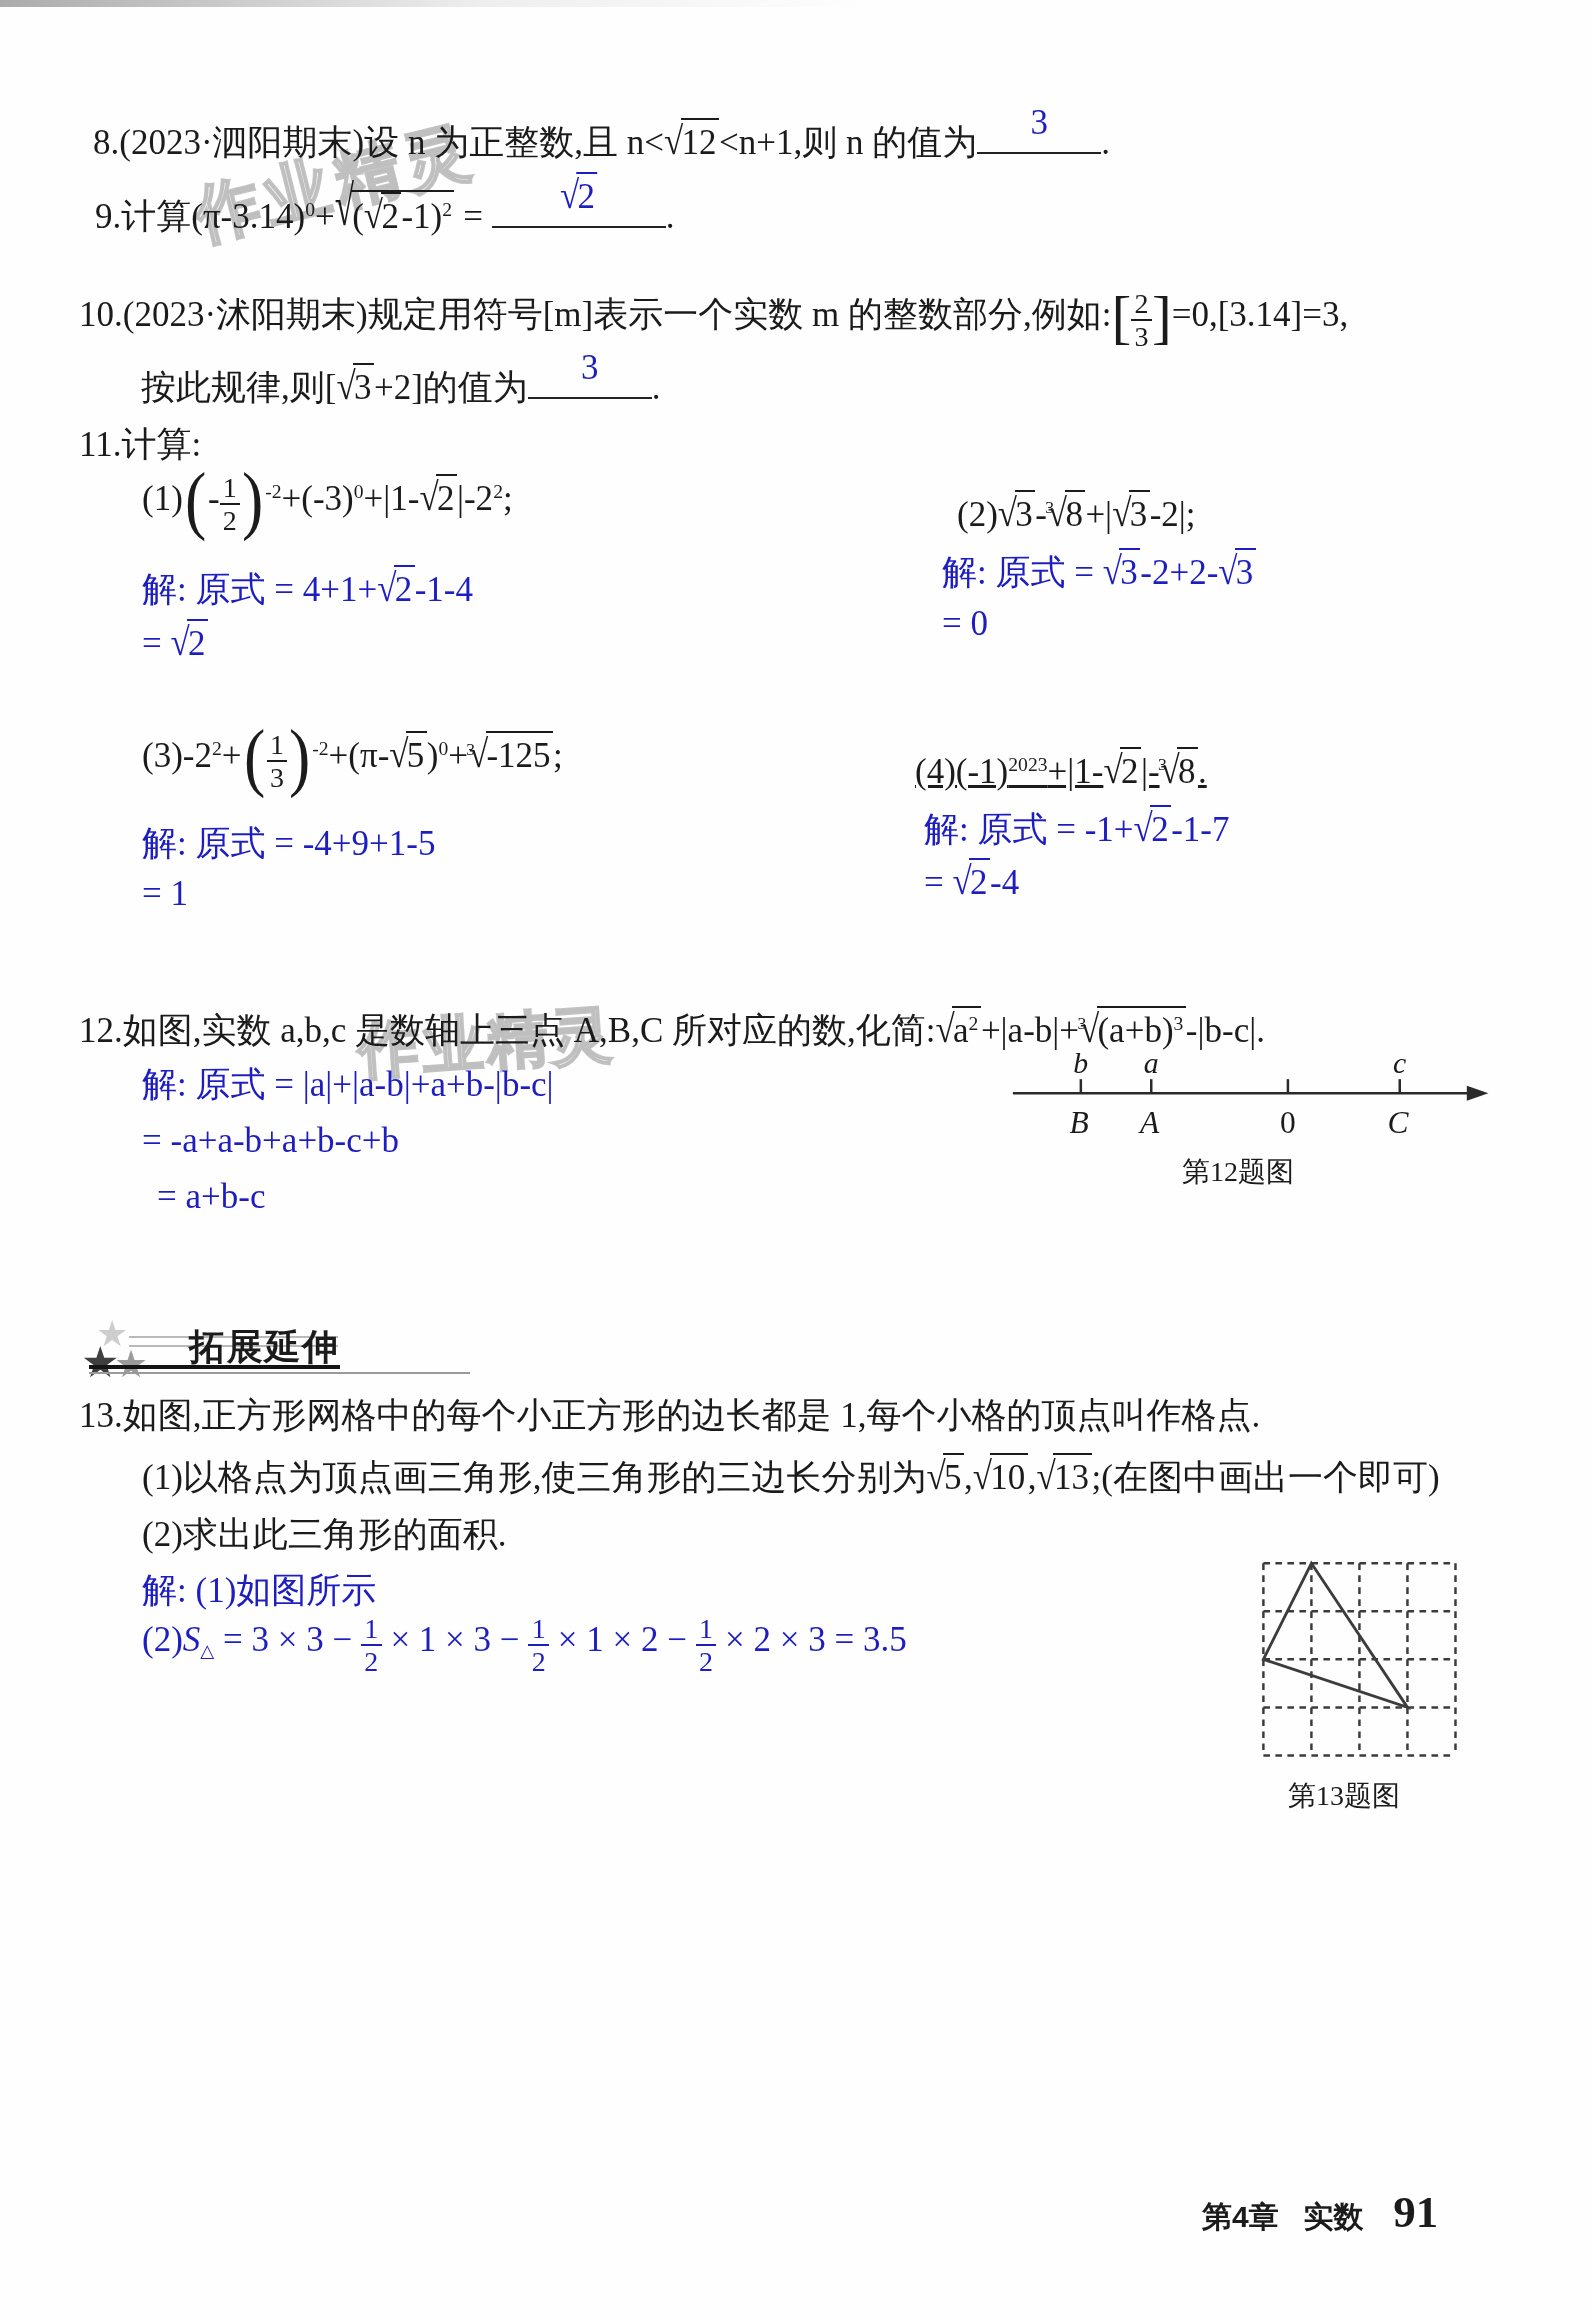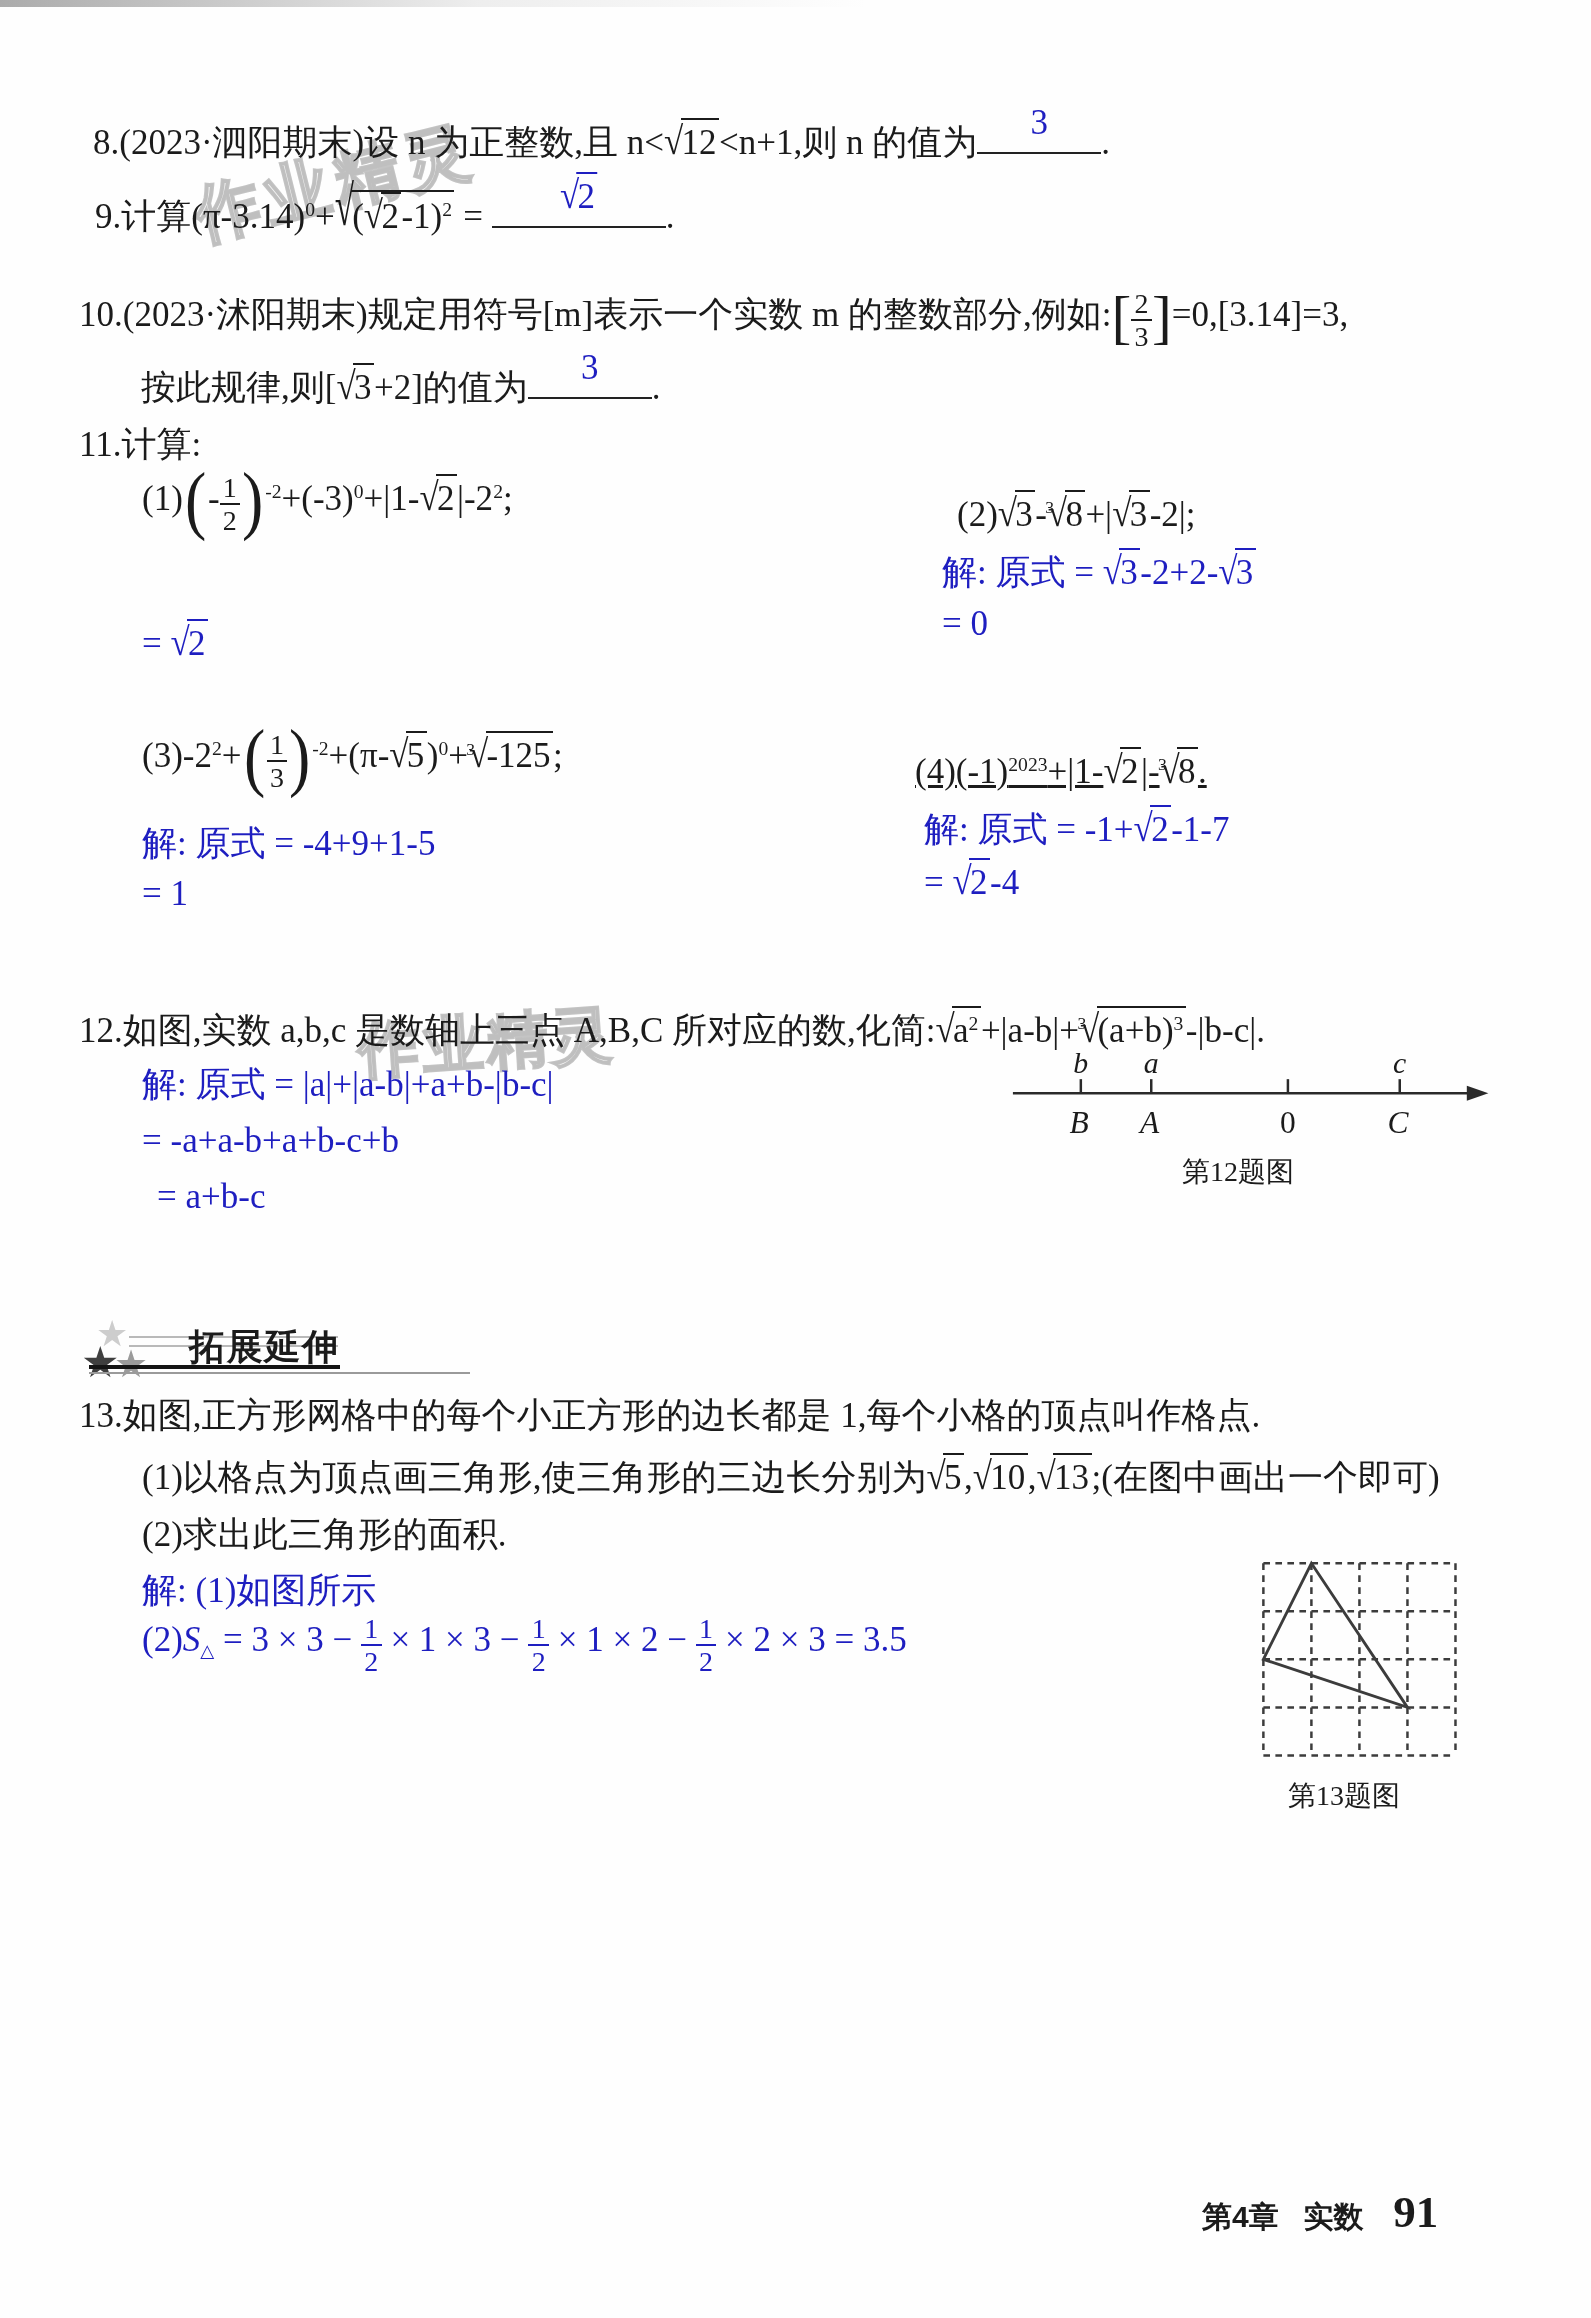--- a/index.html
+++ b/index.html
@@ -58,20 +58,23 @@
   <div class="abs t" style="left:141px;top:363px;">
     <span>按此规律,则[</span><span class="rad"><span class="sg">√</span><span class="bd">3</span></span><span>+2]的值为</span><span class="blank" style="width:124px;"><span class="ans">3</span></span><span>.</span>
   </div>
 
   <div class="abs t" style="left:79px;top:422px;">
     <span>11.计算:</span>
   </div>
 
   <div class="abs t" style="left:142px;top:472px;">
     <span>(1)</span><span class="bp">(</span><span>-</span><span class="frac"><span class="fn">1</span><span class="fd">2</span></span><span class="bp">)</span><sup class="s">-2</sup><span>+(-3)</span><sup class="s">0</sup><span>+|1-</span><span class="rad"><span class="sg">√</span><span class="bd">2</span></span><span>|-2</span><sup class="s">2</sup><span>;</span>
+  </div>
+  <div class="abs t blue" style="left:142px;top:565px;">
+    <span>解: 原式 = 4+1+</span><span class="rad"><span class="sg">√</span><span class="bd">2</span></span><span>-1-4</span>
   </div>
   <div class="abs t blue" style="left:142px;top:619px;">
     <span>= </span><span class="rad"><span class="sg">√</span><span class="bd">2</span></span>
   </div>
 
   <div class="abs t" style="left:957px;top:490px;">
     <span>(2)</span><span class="rad"><span class="sg">√</span><span class="bd">3</span></span><span>-</span><span class="rad"><span class="ix">3</span><span class="sg">√</span><span class="bd">8</span></span><span>+|</span><span class="rad"><span class="sg">√</span><span class="bd">3</span></span><span>-2|;</span>
   </div>
   <div class="abs t blue" style="left:942px;top:548px;">
     <span>解: 原式 = </span><span class="rad"><span class="sg">√</span><span class="bd">3</span></span><span>-2+2-</span><span class="rad"><span class="sg">√</span><span class="bd">3</span></span>

